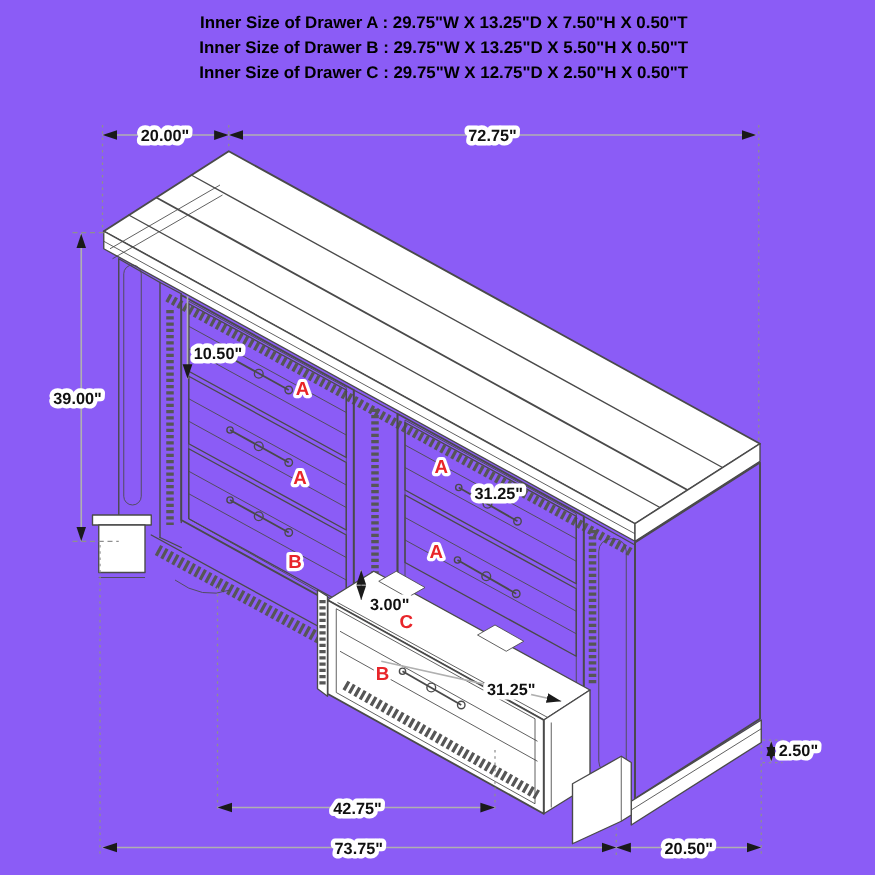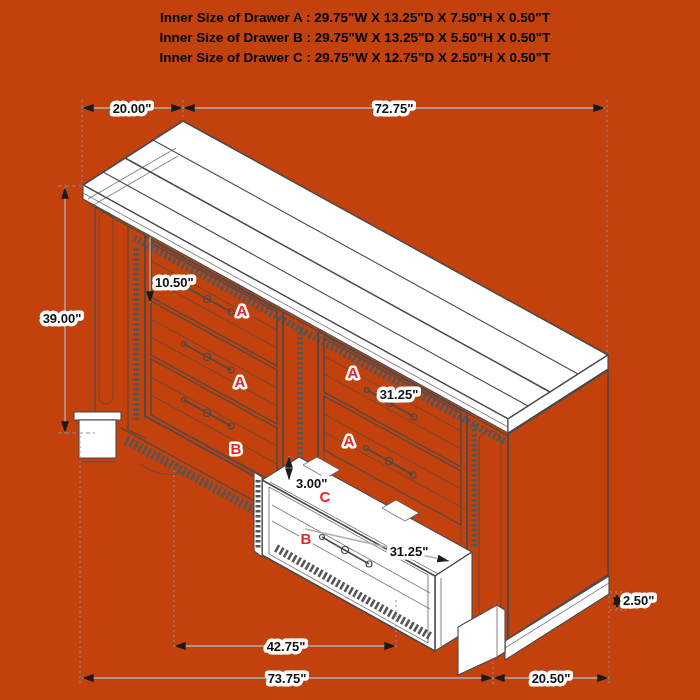--- a/index.html
+++ b/index.html
@@ -1,16 +1,16 @@
 <!DOCTYPE html>
 <html style="--red: #e8252a; --line: #4a4a4a; --dimline: #b0b0b0; --dimtext: #101010;"><head>
 <meta charset="utf-8">
 <style>
   html,body{margin:0;padding:0;background:#fff;}
-  .stage{position:relative;width:700px;height:700px;background:#c2410c;overflow:hidden;
+  .stage{position:relative;width:700px;height:700px;background:#8b5cf6;overflow:hidden;
          font-family:"Liberation Sans", sans-serif;}
   svg{display:block}
   .hdr{font:bold 13.5px "Liberation Sans", sans-serif; fill:#000;}
   .dimtxt{font:bold 13px "Liberation Sans", sans-serif; fill:var(--dimtext,#101010);
           paint-order:stroke; stroke:#ffffff; stroke-width:7px; stroke-linejoin:round;}
   .redlbl{font:bold 15px "Liberation Sans", sans-serif; fill:var(--red,#e8252a);
           paint-order:stroke; stroke:#ffffff; stroke-width:5px; stroke-linejoin:round;}
   .ln{stroke:var(--line,#4a4a4a); stroke-width:1.1; fill:none; stroke-linejoin:round; stroke-linecap:round;}
   .lnb{stroke:var(--line,#4a4a4a); stroke-width:1.5; fill:none; stroke-linejoin:round;}
   .lnt{stroke:var(--line,#4a4a4a); stroke-width:.7; fill:none;}

